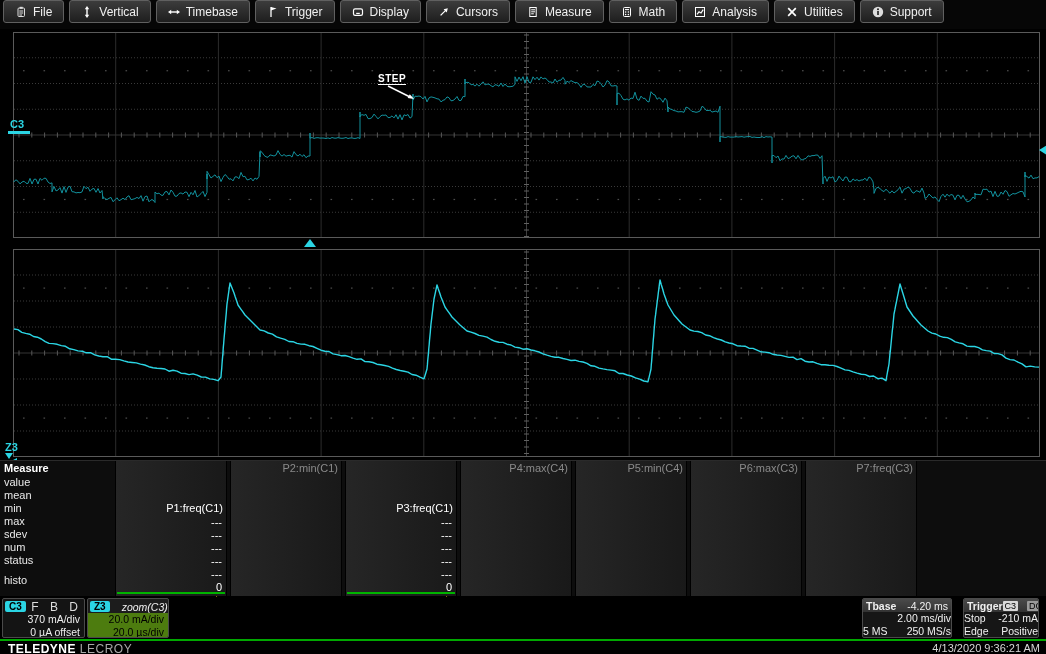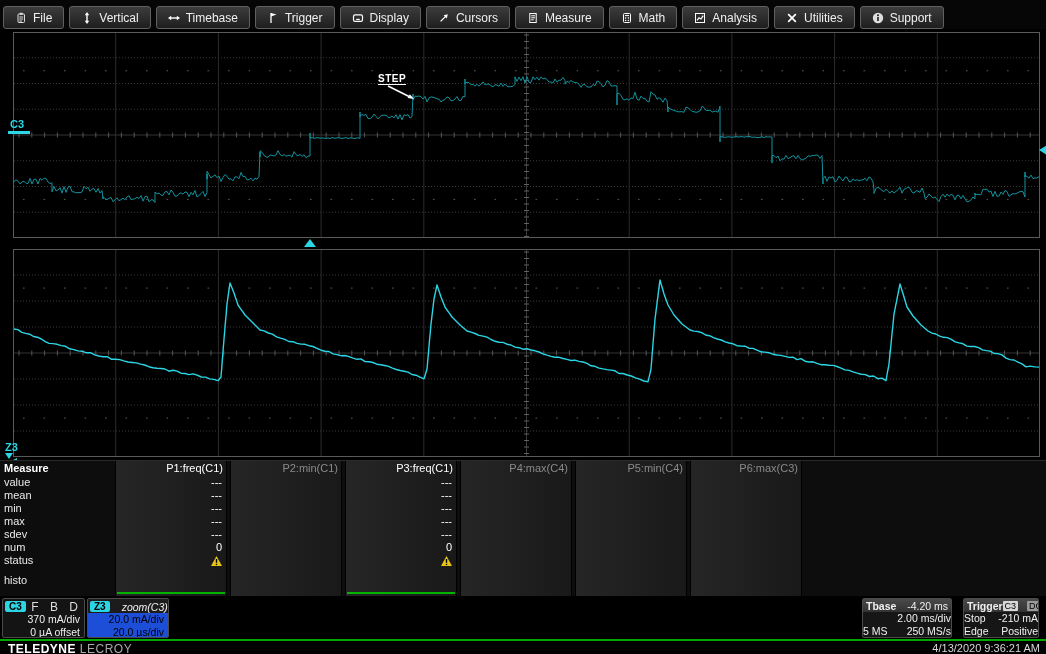--- a/index.html
+++ b/index.html
@@ -1,21 +1,21 @@
 <!DOCTYPE html>
 <html><head>
 <meta charset="utf-8">
 <style>
   html,body{margin:0;padding:0;background:#000;}
   .screen{position:relative;width:1046px;height:654px;background:#000;overflow:hidden;
           font-family:"Liberation Sans",sans-serif;-webkit-font-smoothing:antialiased;}
 
   
   .menubar{position:absolute;left:0;top:0;width:1046px;height:29px;background:#060606;
-           display:flex;align-items:flex-end;padding-left:3px;box-sizing:border-box;}
+           display:flex;align-items:flex-start;padding-left:3px;box-sizing:border-box;}
   .menu-btn{display:inline-flex;align-items:center;gap:6px;height:23px;box-sizing:border-box;
             background:linear-gradient(#3c3c3c,#1e1e1e);border:1px solid #606060;border-radius:3px;
             color:#f0f0f0;font-size:12px;padding:0 11px;margin-right:5px;cursor:pointer;white-space:nowrap;}
   .menu-btn svg{width:12px;height:12px;flex:0 0 auto;}
 
   
   .panel{position:absolute;background:#000;}
   #panel-top{left:13px;top:32px;width:1027px;height:206px;}
   #panel-bottom{left:13px;top:249px;width:1027px;height:208px;}
   .chan-label{position:absolute;color:#2bd5e4;font-size:11px;font-weight:bold;line-height:11px;}
@@ -35,40 +35,40 @@
   
   .measure{position:absolute;left:0;top:460px;width:1046px;height:136px;background:#0d0d0d;
            border-top:1px solid #2a2a2a;display:flex;box-sizing:border-box;font-size:11px;}
   .m-labels{width:115px;flex:0 0 auto;padding-left:4px;box-sizing:border-box;color:#e8e8e8;}
   .m-title{height:15px;line-height:15px;font-weight:bold;color:#fff;}
   .m-rowlabel{height:13px;line-height:13px;}
   .m-rowlabel.histo{margin-top:7px;}
   .m-col{width:112px;flex:0 0 auto;margin-right:3px;position:relative;
          background:linear-gradient(90deg,#262626,#191919);box-shadow:inset 1px 0 0 #000,inset -1px 0 0 #000;}
   .m-head{height:15px;line-height:15px;text-align:right;padding-right:4px;white-space:nowrap;overflow:hidden;}
-  .m-head.active{color:#fff;}
+  .m-head.active{color:#fff;margin-top:40px;}
   .m-head.inactive{color:#8a8a8a;}
   .m-cell{height:13px;line-height:13px;text-align:right;padding-right:5px;color:#fff;}
   .m-cell.status{display:flex;justify-content:flex-end;align-items:center;padding-right:5px;}
   .histo-green{position:absolute;bottom:2px;left:2px;right:2px;height:2px;background:#00b400;}
 
   
   .statusbar{position:absolute;left:0;top:597px;width:1046px;height:42px;background:#000;}
   .desc-box{position:absolute;top:1px;height:40px;border:1px solid #4a4a4a;border-radius:2px;
             box-sizing:border-box;font-size:10.5px;overflow:hidden;}
   .desc-head{display:flex;align-items:center;height:13px;padding:1px 2px 0 2px;}
   .chan-badge{background:#2bd5e4;color:#000;font-weight:bold;font-size:10px;line-height:11px;
               padding:0 4px;border-radius:2px;}
   .c3-box{left:2px;width:83px;background:#141414;color:#eee;}
   .c3-flags{margin-left:auto;letter-spacing:4px;font-size:12px;color:#ddd;}
   .desc-line{text-align:right;padding-right:4px;line-height:13px;white-space:nowrap;}
   .z3-box{left:87px;width:82px;background:#21262 6;}
   .z3-box{background:#1c1c1c;}
   .z3-title{color:#f0f0f0;margin-left:12px;font-style:italic;}
-  .z3-body{background:#1d4ed8;color:#000;height:27px;}
+  .z3-body{background:#4d7c0f;color:#000;height:27px;}
   .z3-body .desc-line{color:#000;}
   .tb-box{position:absolute;top:1px;height:40px;border:1px solid #4a4a4a;border-radius:2px;
           box-sizing:border-box;font-size:10.5px;background:#161616;color:#f0f0f0;overflow:hidden;}
   #tbase-box{left:862px;width:90px;}
   #trigger-box{left:963px;width:76px;}
   .tb-head{display:flex;align-items:center;background:linear-gradient(#4a4a4a,#333);height:13px;
            padding:0 3px;font-size:10.5px;}
   .tb-head .bold{font-weight:bold;}
   .tb-head .right{margin-left:auto;}
   .tb-row{display:flex;padding:0 0;line-height:13px;white-space:nowrap;}
@@ -746,20 +746,30 @@
       <div class="m-col">
         <div class="m-head inactive">P6:max(C3)</div>
         <div class="m-cell"></div>
         <div class="m-cell"></div>
         <div class="m-cell"></div>
         <div class="m-cell"></div>
         <div class="m-cell"></div>
         <div class="m-cell"></div>
         <div class="m-cell status"></div>
       </div>
+      <div class="m-col">
+        <div class="m-head inactive">P7:freq(C3)</div>
+        <div class="m-cell"></div>
+        <div class="m-cell"></div>
+        <div class="m-cell"></div>
+        <div class="m-cell"></div>
+        <div class="m-cell"></div>
+        <div class="m-cell"></div>
+        <div class="m-cell status"></div>
+      </div>
     </div>
 
   <div class="statusbar">
 
     <div class="desc-box c3-box">
       <div class="desc-head">
         <span class="chan-badge">C3</span>
         <span class="c3-flags">F B D</span>
       </div>
       <div class="desc-line">370 mA/div</div>

